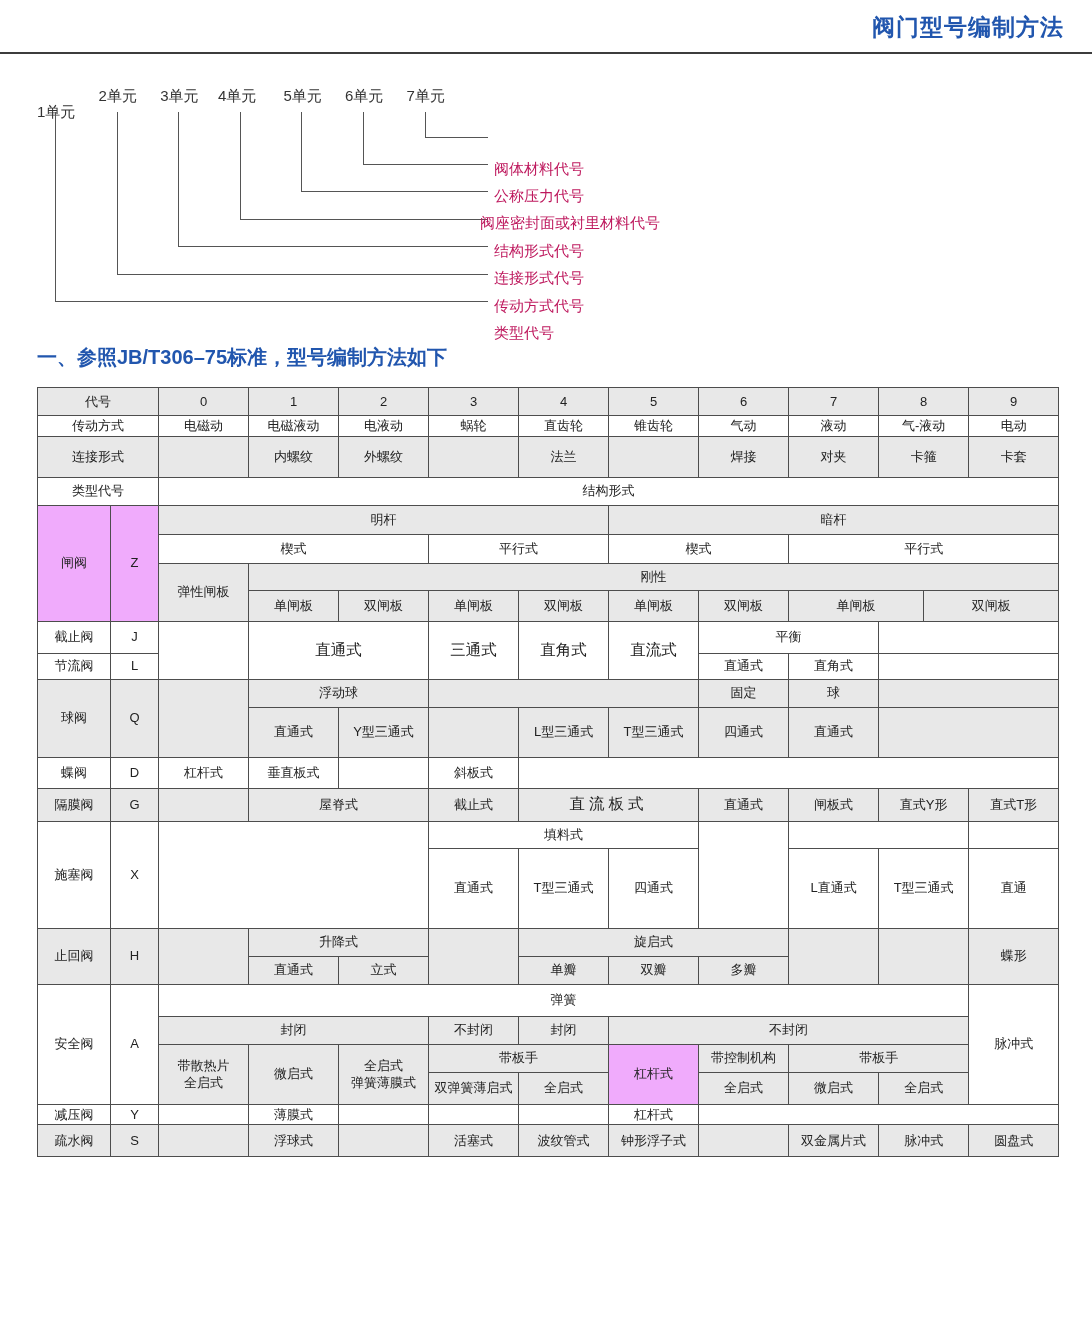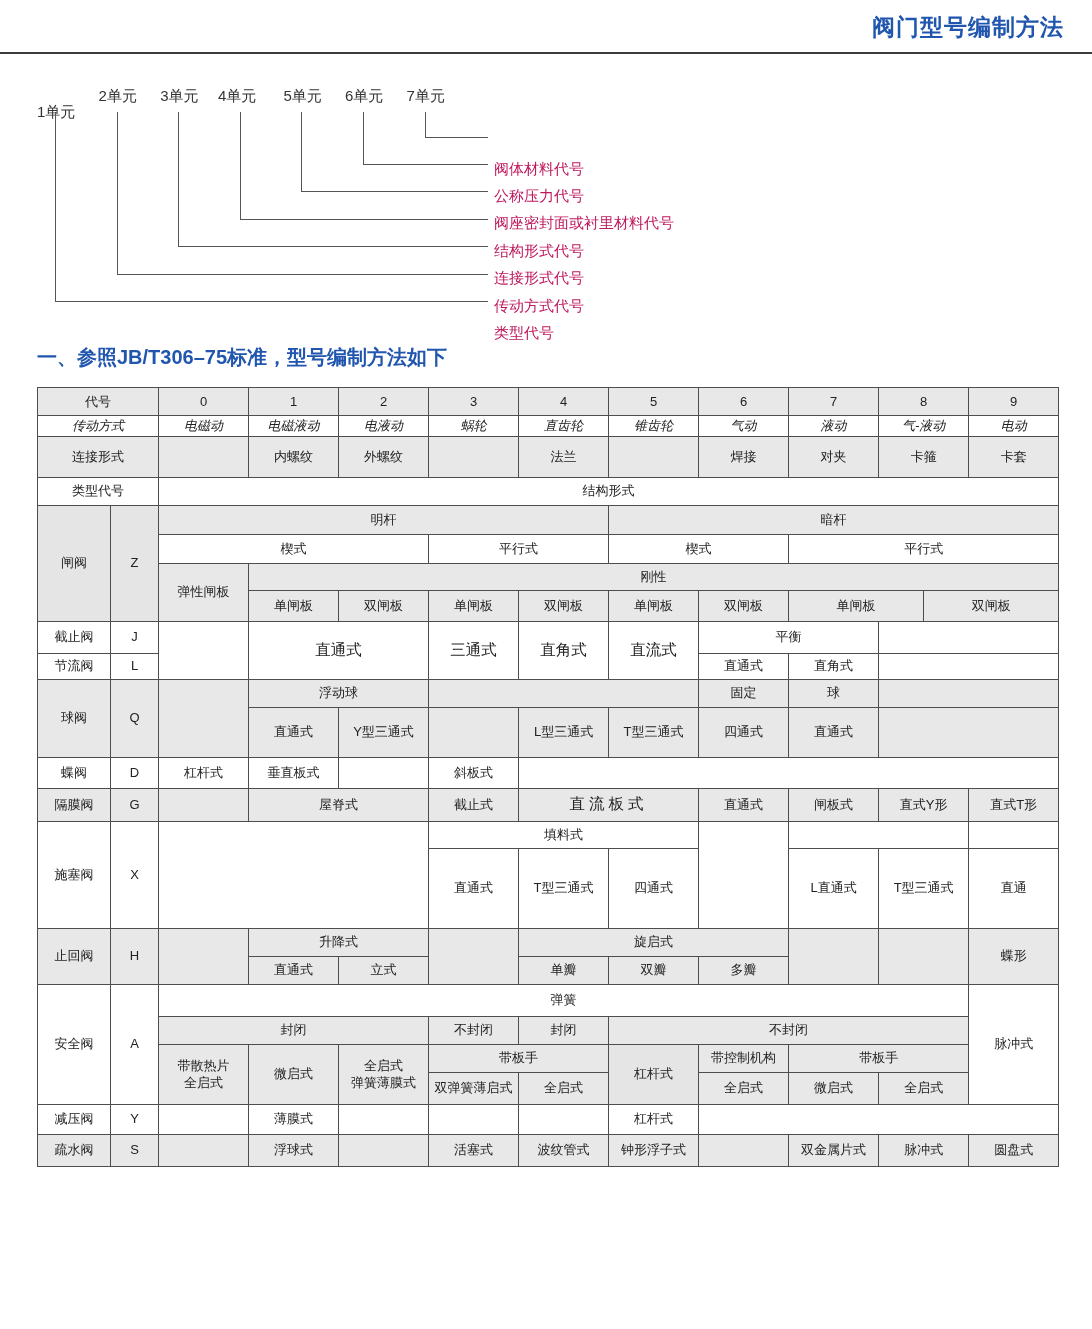--- a/index.html
+++ b/index.html
@@ -21,21 +21,21 @@
   .section-heading{margin:30px 0 8px 37px;font-size:20px;font-weight:bold;color:#2156ae;}
   
   table.codes{border-collapse:collapse;table-layout:fixed;width:1021px;margin:16px 0 0 37px;}
   table.codes td{
     border:1px solid #4d4d4d;text-align:center;vertical-align:middle;
     font-size:13px;color:#222;padding:1px 2px;white-space:pre-line;line-height:1.35;
     overflow:hidden;
   }
   tr.g td{background:#e8e8e8;}
   tr.w td{background:#ffffff;}
-  table.codes td.wt{background:#e5e5e5;}
+  table.codes td.wt{background:#f0abfc;}
   table.codes td.lg{font-size:15.5px;}
   table.codes td.sp{letter-spacing:4px;}
 </style>
 </head>
 <body>
 
 <div class="page">
 
   <div class="header">
     <div class="page-title">阀门型号编制方法</div>
@@ -50,21 +50,21 @@
       <div class="connector" style="left: 116.6px; top: 30px; width: 370.4px; height: 161.6px;"></div>
       <div class="diagram-label" style="left: 494px; top: 181.6px;">传动方式代号</div>
       <div class="unit-label" style="left: 160.2px;">3单元</div>
       <div class="connector" style="left: 178.2px; top: 30px; width: 308.8px; height: 134.2px;"></div>
       <div class="diagram-label" style="left: 494px; top: 154.2px;">连接形式代号</div>
       <div class="unit-label" style="left: 218px;">4单元</div>
       <div class="connector" style="left: 239.8px; top: 30px; width: 247.2px; height: 106.8px;"></div>
       <div class="diagram-label" style="left: 494px; top: 126.8px;">结构形式代号</div>
       <div class="unit-label" style="left: 283.4px;">5单元</div>
       <div class="connector" style="left: 301.4px; top: 30px; width: 185.6px; height: 79.4px;"></div>
-      <div class="diagram-label" style="left: 494px; top: 99.4px;">阀座密封面或衬里材料代号</div>
+      <div class="diagram-label" style="left: 480px; top: 99.4px;">阀座密封面或衬里材料代号</div>
       <div class="unit-label" style="left: 345px;">6单元</div>
       <div class="connector" style="left: 363px; top: 30px; width: 124px; height: 52px;"></div>
       <div class="diagram-label" style="left: 494px; top: 72px;">公称压力代号</div>
       <div class="unit-label" style="left: 406.6px;">7单元</div>
       <div class="connector" style="left: 424.6px; top: 30px; width: 62.4px; height: 24.6px;"></div>
       <div class="diagram-label" style="left: 494px; top: 44.6px;">阀体材料代号</div>
     </div>
 
   <div class="section-heading">一、参照JB/T306–75标准，型号编制方法如下</div>
 
@@ -100,21 +100,21 @@
           <td colspan="2">1</td>
           <td colspan="2">2</td>
           <td colspan="2">3</td>
           <td colspan="2">4</td>
           <td colspan="2">5</td>
           <td colspan="2">6</td>
           <td colspan="2">7</td>
           <td colspan="2">8</td>
           <td colspan="2">9</td>
         </tr>
-        <tr class="w" style="height: 16px; font-style: italic;">
+        <tr class="w" style="height: 16px;">
           <td colspan="2">传动方式</td>
           <td colspan="2">电磁动</td>
           <td colspan="2">电磁液动</td>
           <td colspan="2">电液动</td>
           <td colspan="2">蜗轮</td>
           <td colspan="2">直齿轮</td>
           <td colspan="2">锥齿轮</td>
           <td colspan="2">气动</td>
           <td colspan="2">液动</td>
           <td colspan="2">气-液动</td>
@@ -280,21 +280,21 @@
           <td colspan="2">带控制机构</td>
           <td colspan="4">带板手</td>
         </tr>
         <tr class="g" style="height: 32px;">
           <td colspan="2">双弹簧薄启式</td>
           <td colspan="2">全启式</td>
           <td colspan="2">全启式</td>
           <td colspan="2">微启式</td>
           <td colspan="2">全启式</td>
         </tr>
-        <tr class="w" style="height: 30px;">
+        <tr class="w" style="height: 20px;">
           <td>减压阀</td>
           <td>Y</td>
           <td colspan="2"></td>
           <td colspan="2">薄膜式</td>
           <td colspan="2"></td>
           <td colspan="2"></td>
           <td colspan="2"></td>
           <td colspan="2">杠杆式</td>
           <td colspan="8"></td>
         </tr>

